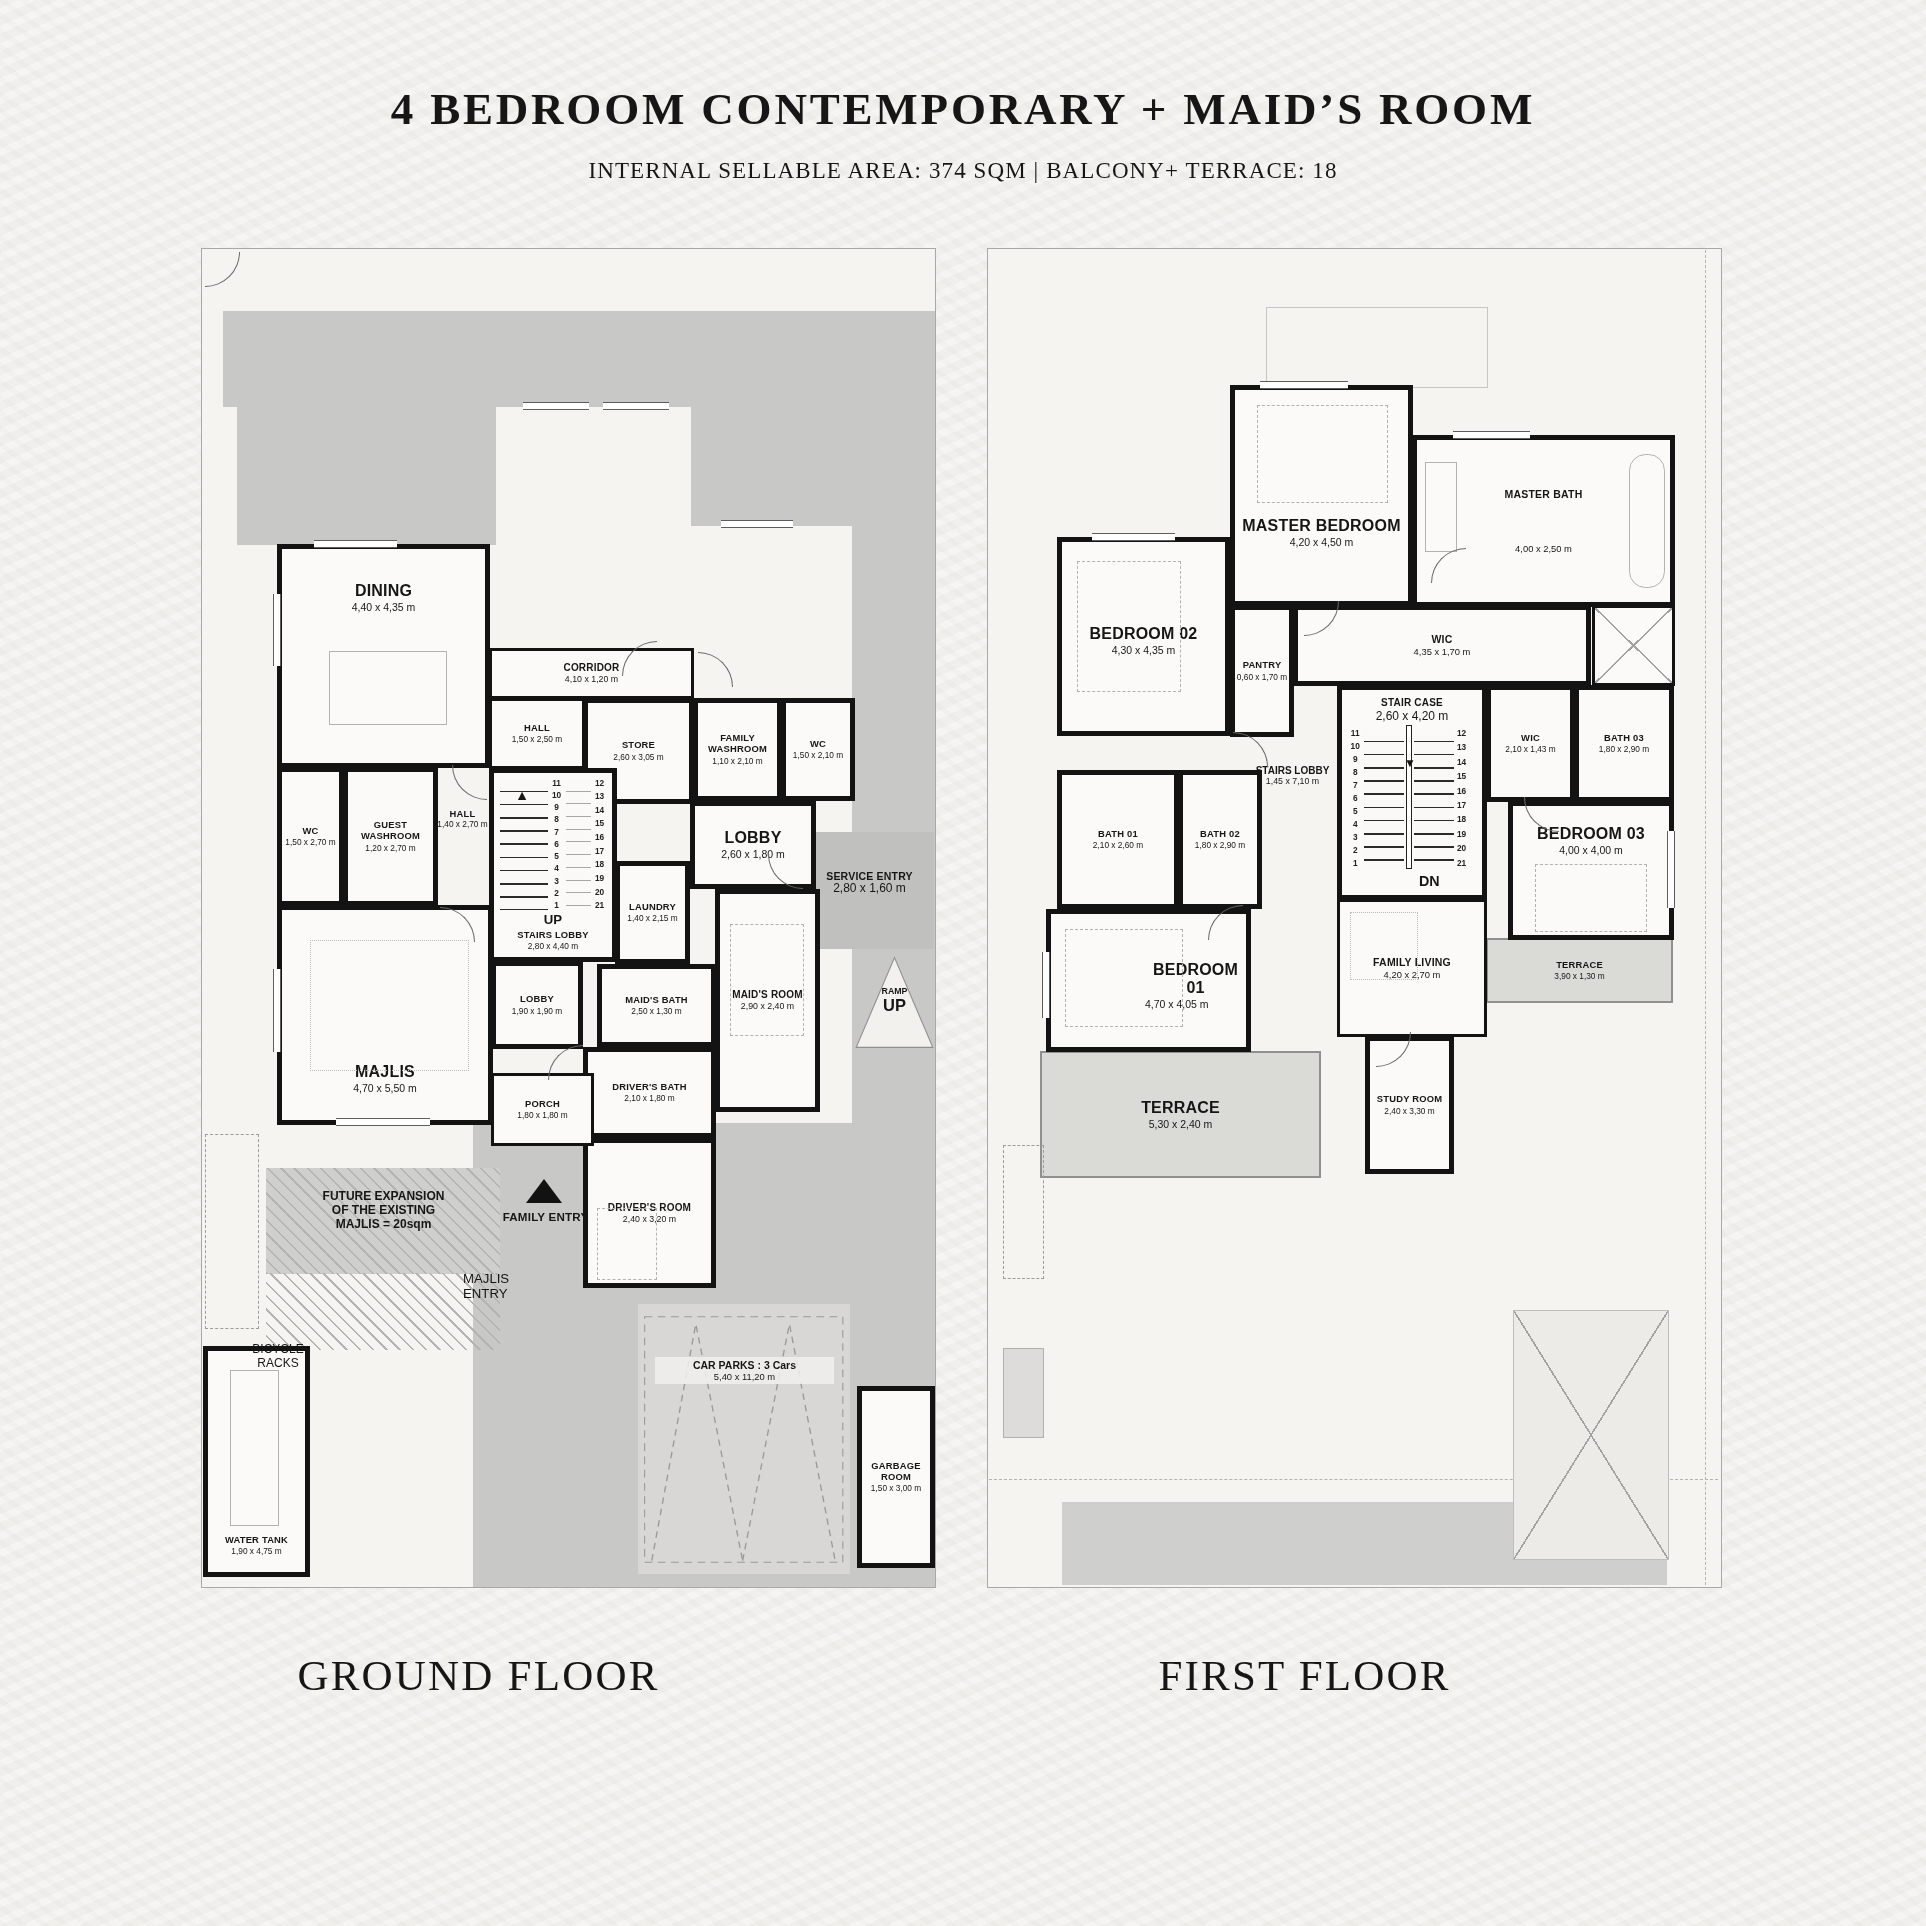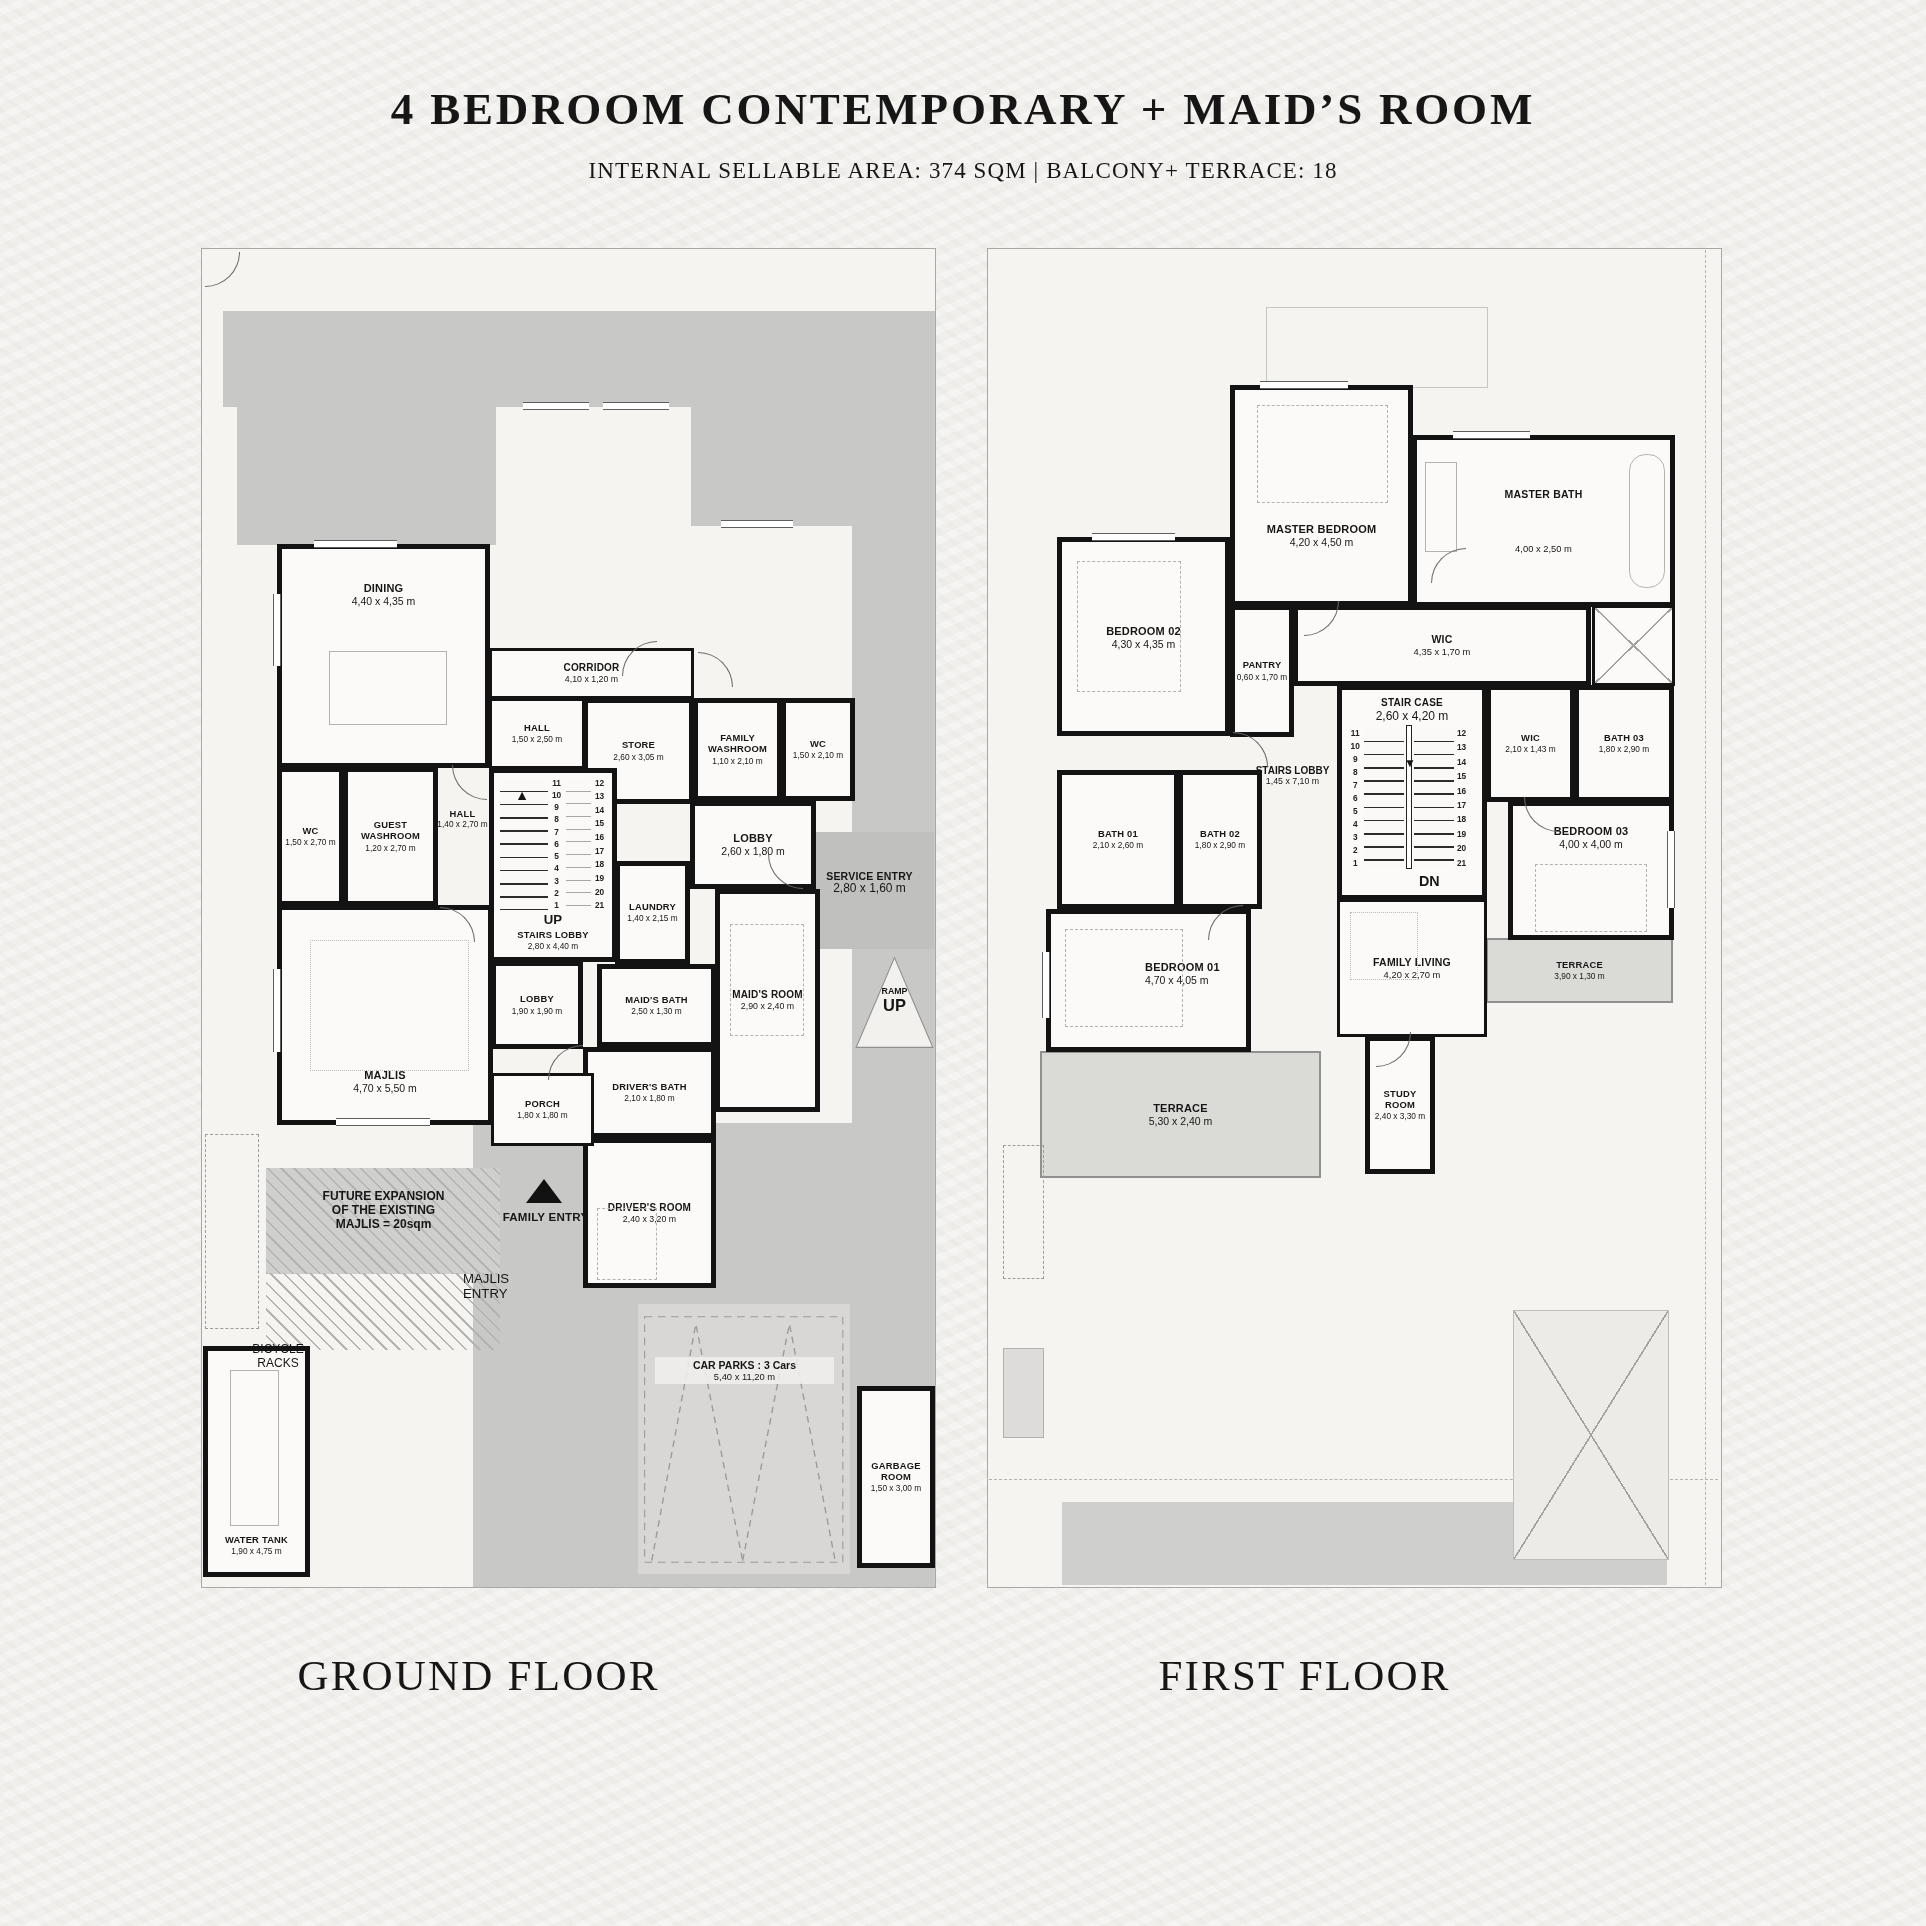--- a/index.html
+++ b/index.html
@@ -21,21 +21,21 @@
   .gray{position:absolute;background:#c8c8c7;z-index:1;}
   .gray2{position:absolute;background:#d8d7d5;z-index:1;}
   .room{
     position:absolute;background:#fbfaf8;border:5.5px solid #131313;
     box-sizing:border-box;display:flex;flex-direction:column;align-items:center;justify-content:center;
     gap:1.7px;text-align:center;z-index:3;
   }
   .thin{border-width:3.3px;}
   .terr{position:absolute;background:#dadad7;border:2.2px solid #909090;box-sizing:border-box;
     display:flex;flex-direction:column;align-items:center;justify-content:center;gap:1.7px;text-align:center;z-index:2;}
-  .rn{font-weight:bold;font-size:11px;line-height:1.15;letter-spacing:0.2px;}
+  .rn{font-weight:bold;font-size:16px;line-height:1.15;letter-spacing:0.2px;}
   .rd{font-size:10.5px;line-height:1.1;}
   .sm .rn{font-size:9.4px;}
   .sm .rd{font-size:8.3px;}
   .flabel{position:absolute;z-index:4;text-align:center;}
   .hatch{
     position:absolute;z-index:2;
     background-image:repeating-linear-gradient(45deg,#b4b4b2 0 1.7px,rgba(0,0,0,0) 1.7px 9.4px);
   }
   .xbox{
     background-image:
@@ -398,21 +398,21 @@
     <div class="furn dot" style="left:10px;top:10px;width:66px;height:66px;"></div>
     <span class="rn" style="font-size:10.5px">FAMILY LIVING</span>
     <span class="rd" style="font-size:9.4px">4,20 x 2,70 m</span>
   </div>
 
   <div class="terr" style="left:1040px;top:1051px;width:281px;height:127px;">
     <span class="rn">TERRACE</span>
     <span class="rd">5,30 x 2,40 m</span>
   </div>
 
-  <div class="room sm" style="left:1365px;top:1036px;width:70px;height:138px;">
+  <div class="room sm" style="left:1365px;top:1036px;width:89px;height:138px;">
     <span class="rn">STUDY ROOM</span>
     <span class="rd">2,40 x 3,30 m</span>
   </div>
 
   <div class="room" style="left:1508px;top:801px;width:166px;height:139px;justify-content:flex-start;padding-top:19px;">
     <div class="furn" style="left:22px;top:58px;width:110px;height:66px;"></div>
     <span class="rn">BEDROOM 03</span>
     <span class="rd">4,00 x 4,00 m</span>
   </div>
 

